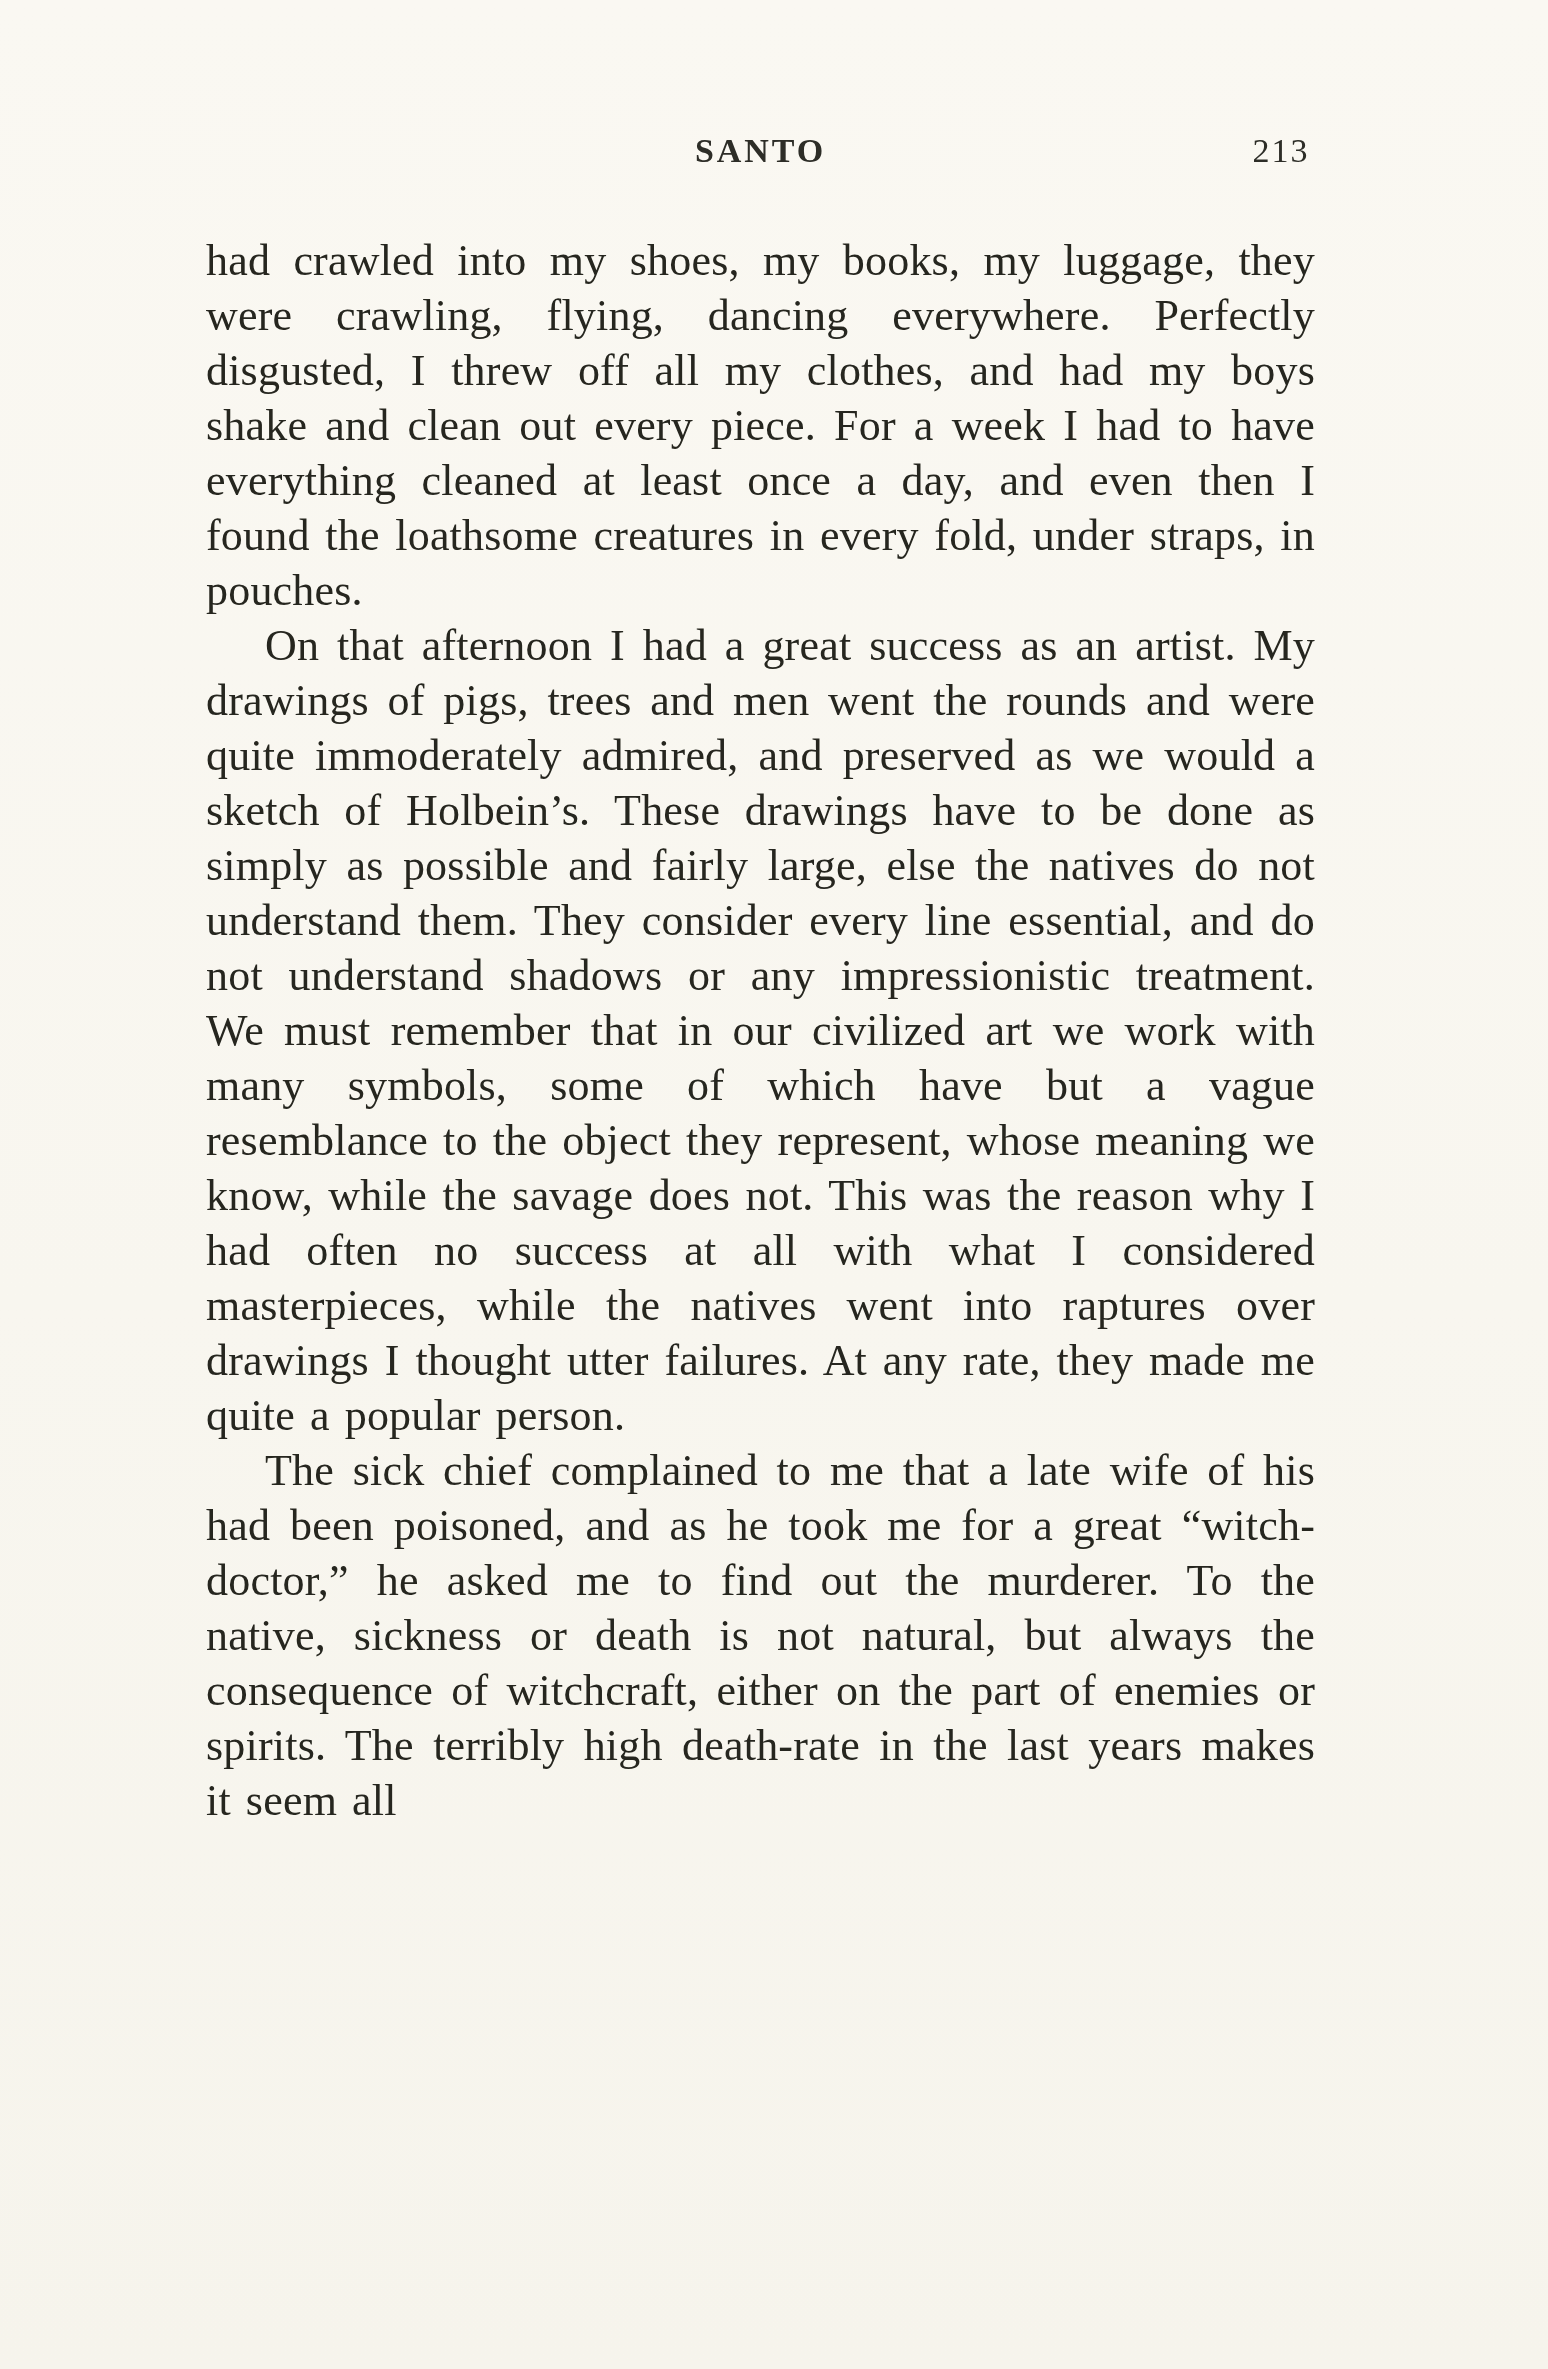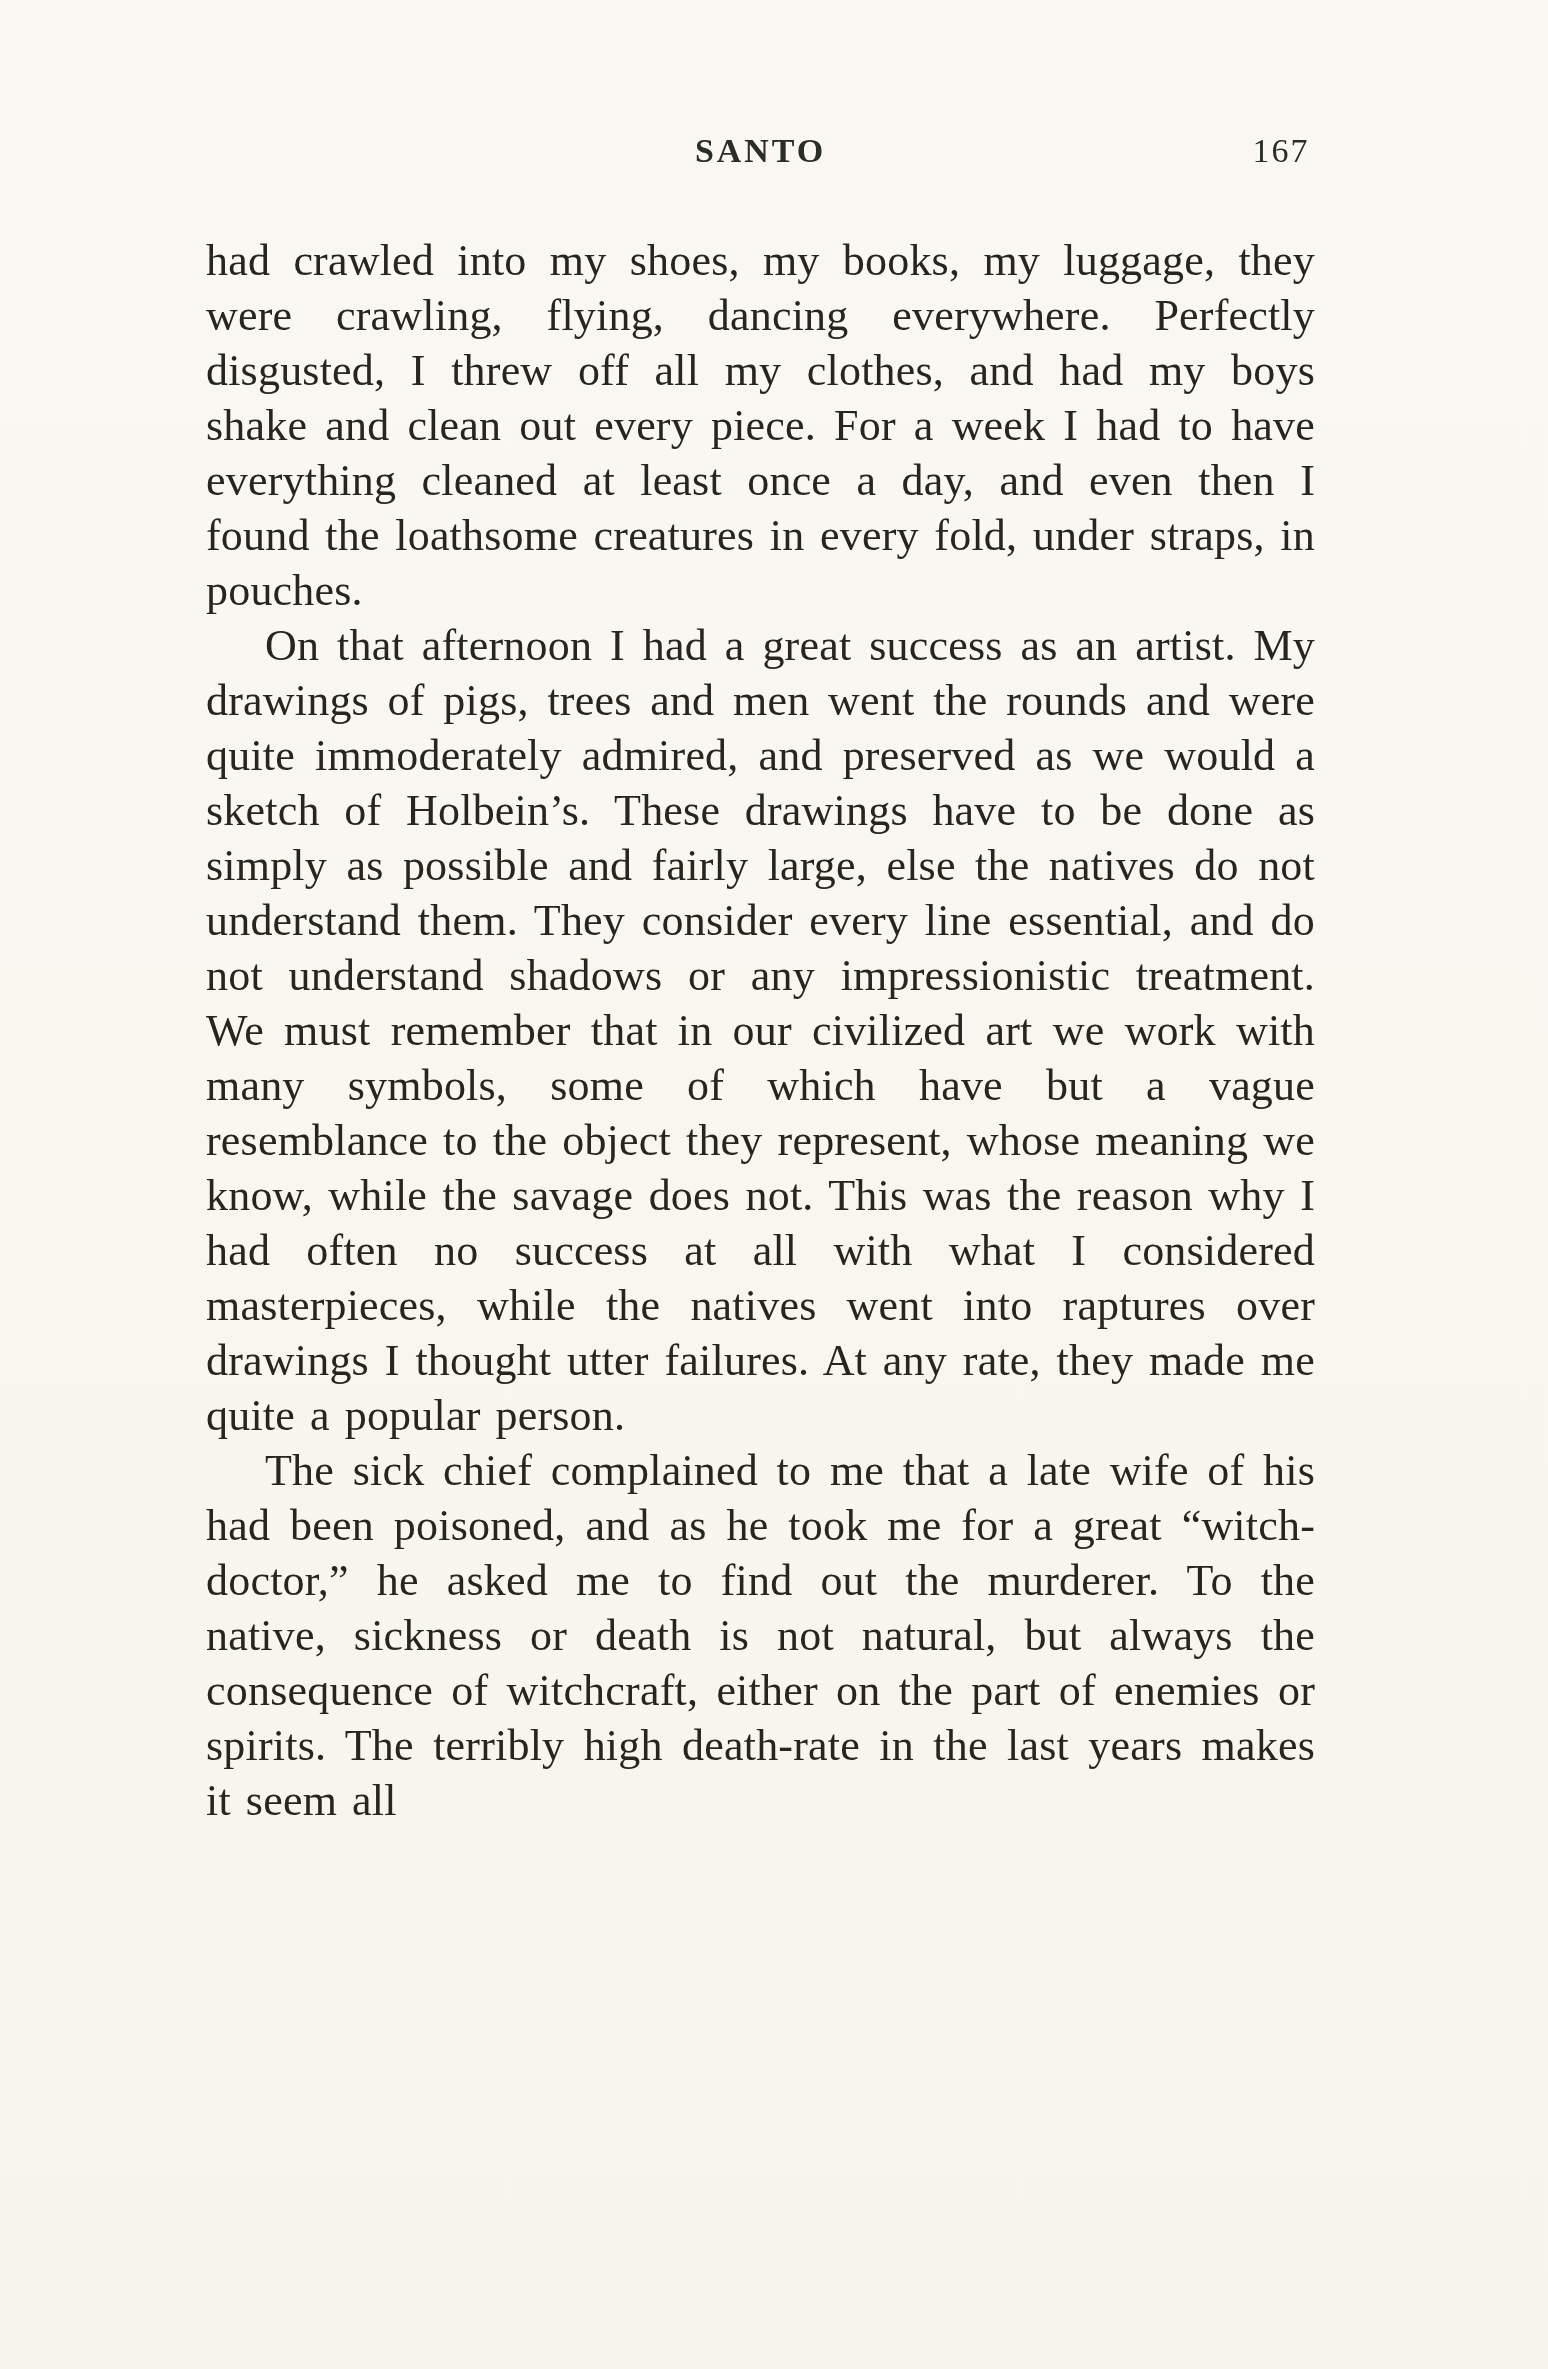--- a/index.html
+++ b/index.html
@@ -63,21 +63,21 @@
   }
 </style>
 </head>
 <body>
 
 <div class="page">
   <div class="text-block">
 
     <div class="running-head">
       <div class="title">SANTO</div>
-      <div class="folio">167</div>
+      <div class="folio">213</div>
     </div>
 
     <div class="body-copy">
       <p>had crawled into my shoes, my books, my luggage, they were crawling, flying, dancing everywhere. Perfectly disgusted, I threw off all my clothes, and had my boys shake and clean out every piece.  For a week I had to have everything cleaned at least once a day, and even then I found the loathsome creatures in every fold, under straps, in pouches.</p>
       <p class="indent">On that afternoon I had a great success as an artist.  My drawings of pigs, trees and men went the rounds and were quite immoderately admired, and preserved as we would a sketch of Holbein’s. These drawings have to be done as simply as possible and fairly large, else the natives do not understand them.  They consider every line essential, and do not understand shadows or any impressionistic treatment.  We must remember that in our civilized art we work with many symbols, some of which have but a vague resemblance to the object they represent, whose meaning we know, while the savage does not. This was the reason why I had often no success at all with what I considered masterpieces, while the natives went into raptures over drawings I thought utter failures.  At any rate, they made me quite a popular person.</p>
       <p class="indent">The sick chief complained to me that a late wife of his had been poisoned, and as he took me for a great “witch-doctor,” he asked me to find out the murderer.  To the native, sickness or death is not natural, but always the consequence of witchcraft, either on the part of enemies or spirits.  The terribly high death-rate in the last years makes it seem all</p>
     </div>
 
   </div>
 </div>

